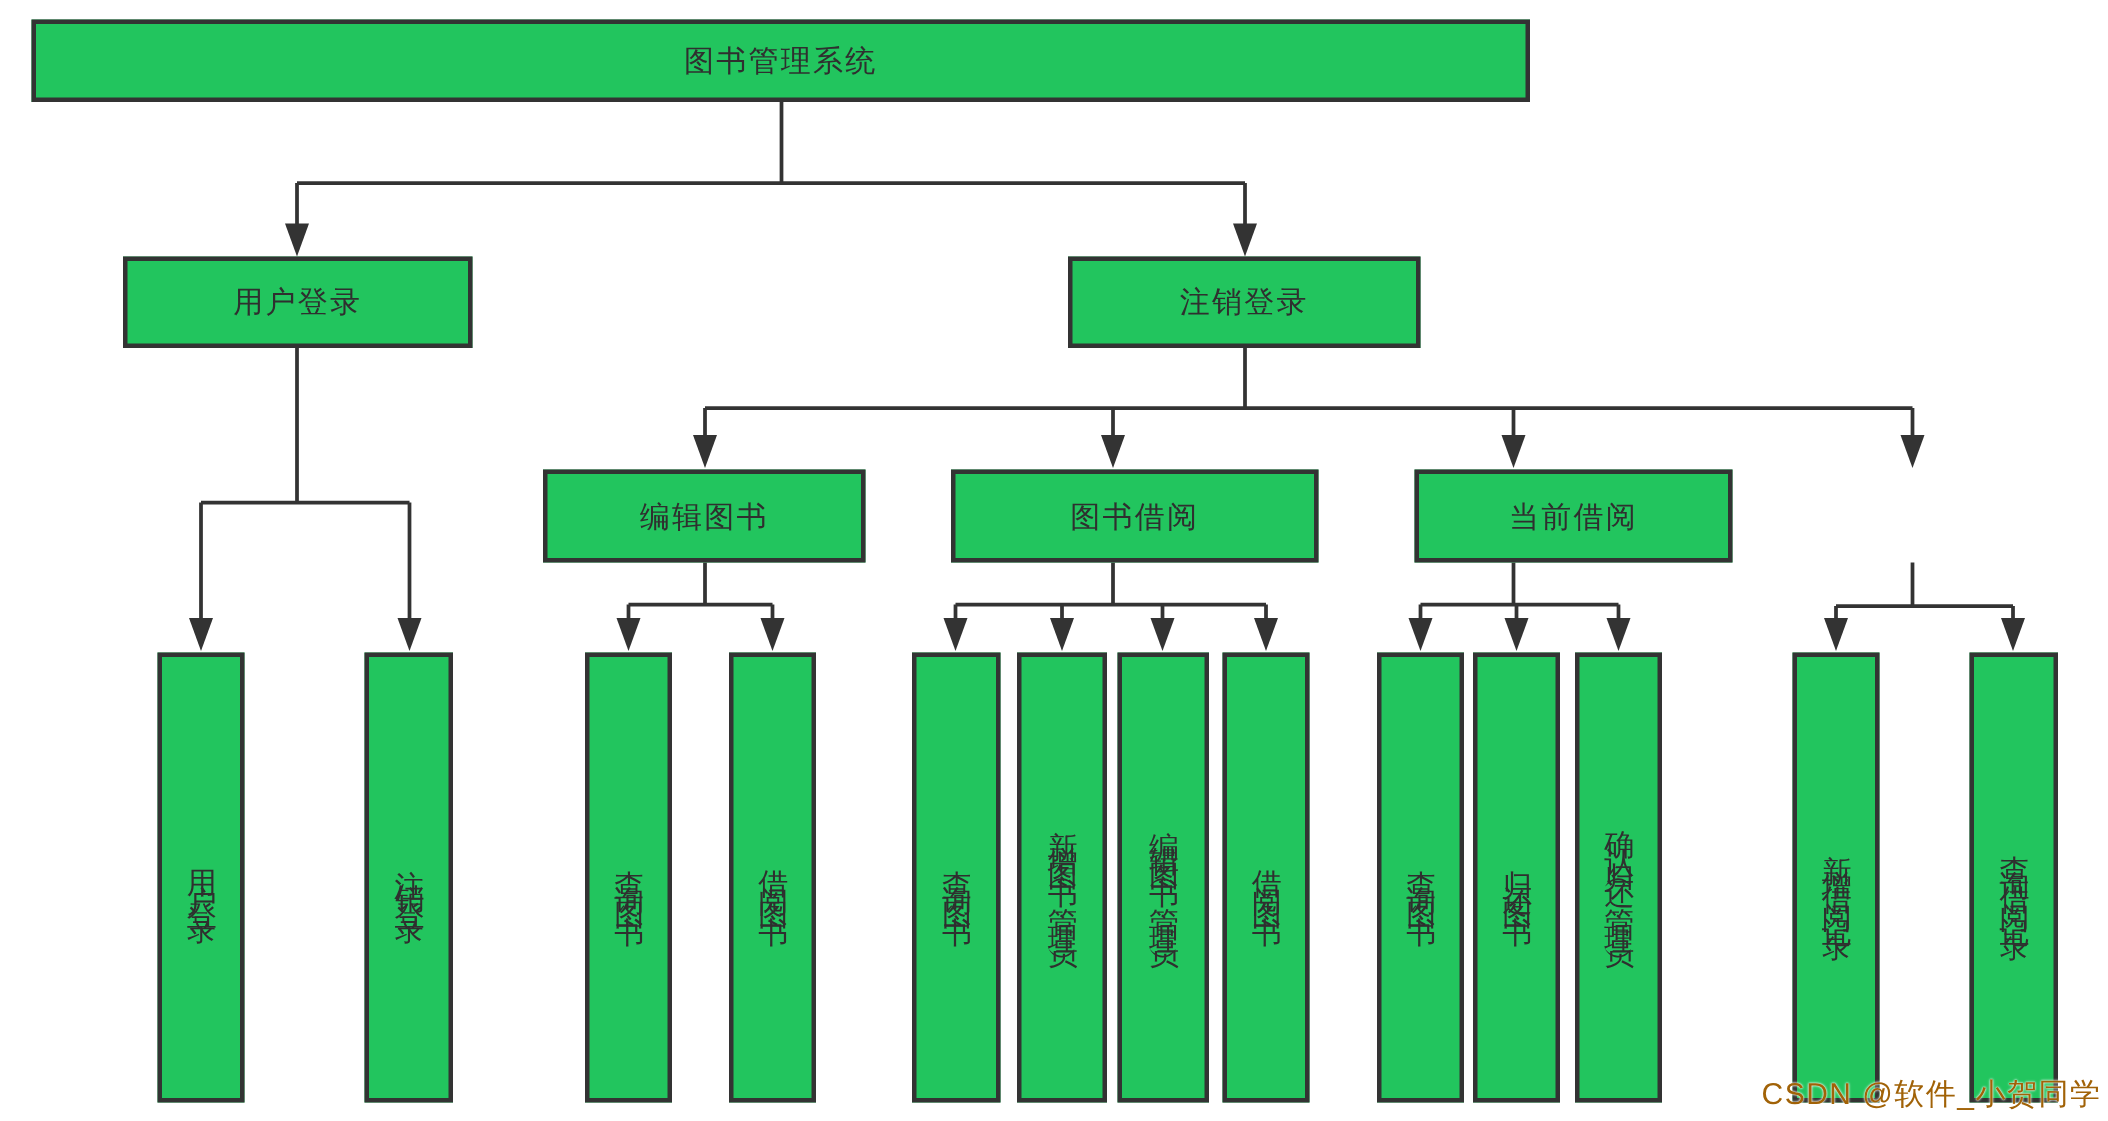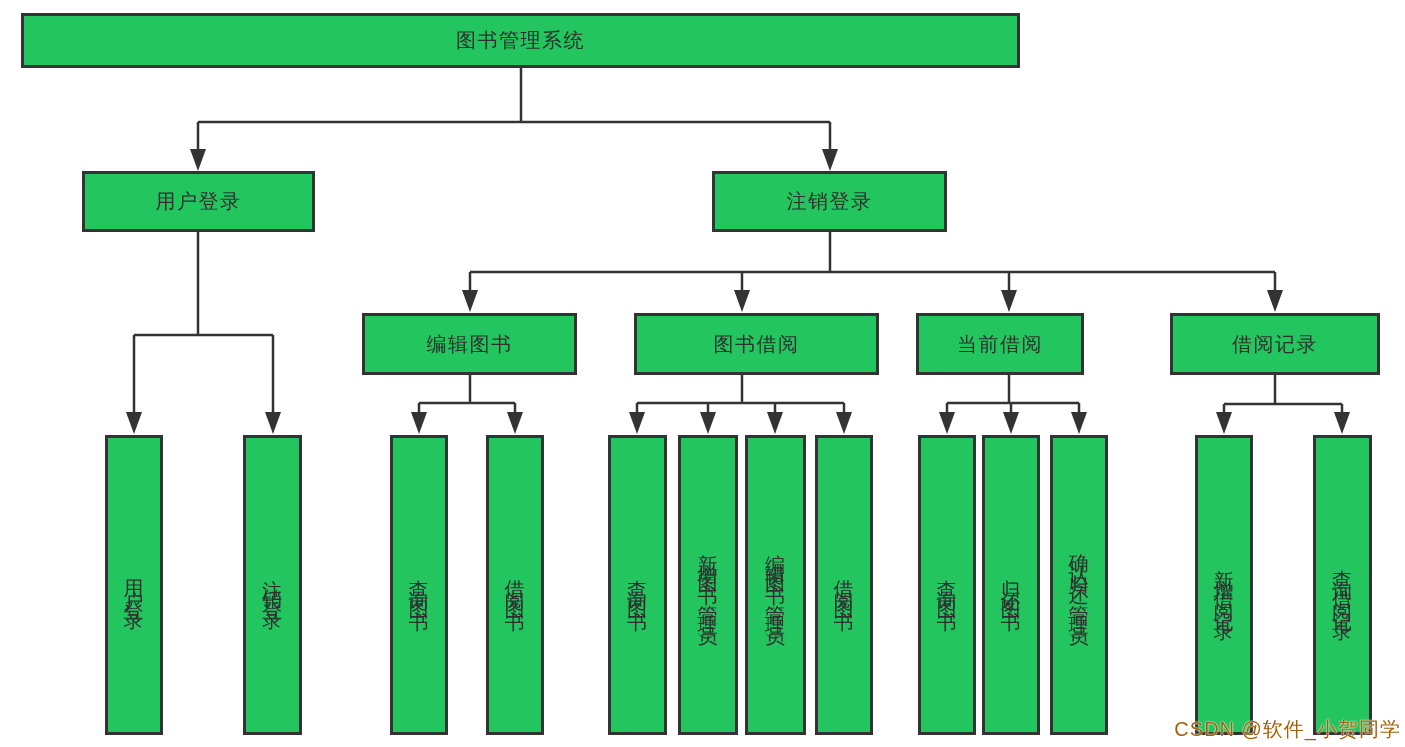--- a/index.html
+++ b/index.html
@@ -93,25 +93,22 @@
   <div class="box" style="left:712px;top:171px;width:235px;height:61px">
     <span class="ht">注销登录</span>
   </div>
 
   <div class="box" style="left:362px;top:313px;width:215px;height:62px">
     <span class="ht">编辑图书</span>
   </div>
   <div class="box" style="left:634px;top:313px;width:245px;height:62px">
     <span class="ht">图书借阅</span>
   </div>
-  <div class="box" style="left:916px;top:313px;width:168px;height:62px">
+  <div class="box" style="left:943px;top:313px;width:212px;height:62px">
     <span class="ht">当前借阅</span>
-  </div>
-  <div class="box" style="left:1170px;top:313px;width:210px;height:62px">
-    <span class="ht">借阅记录</span>
   </div>
 
   <div class="box" style="left:105px;top:435px;width:58px;height:300px">
     <span class="vt">用户登录</span>
   </div>
   <div class="box" style="left:243px;top:435px;width:59px;height:300px">
     <span class="vt">注销登录</span>
   </div>
 
   <div class="box" style="left:390px;top:435px;width:58px;height:300px">

